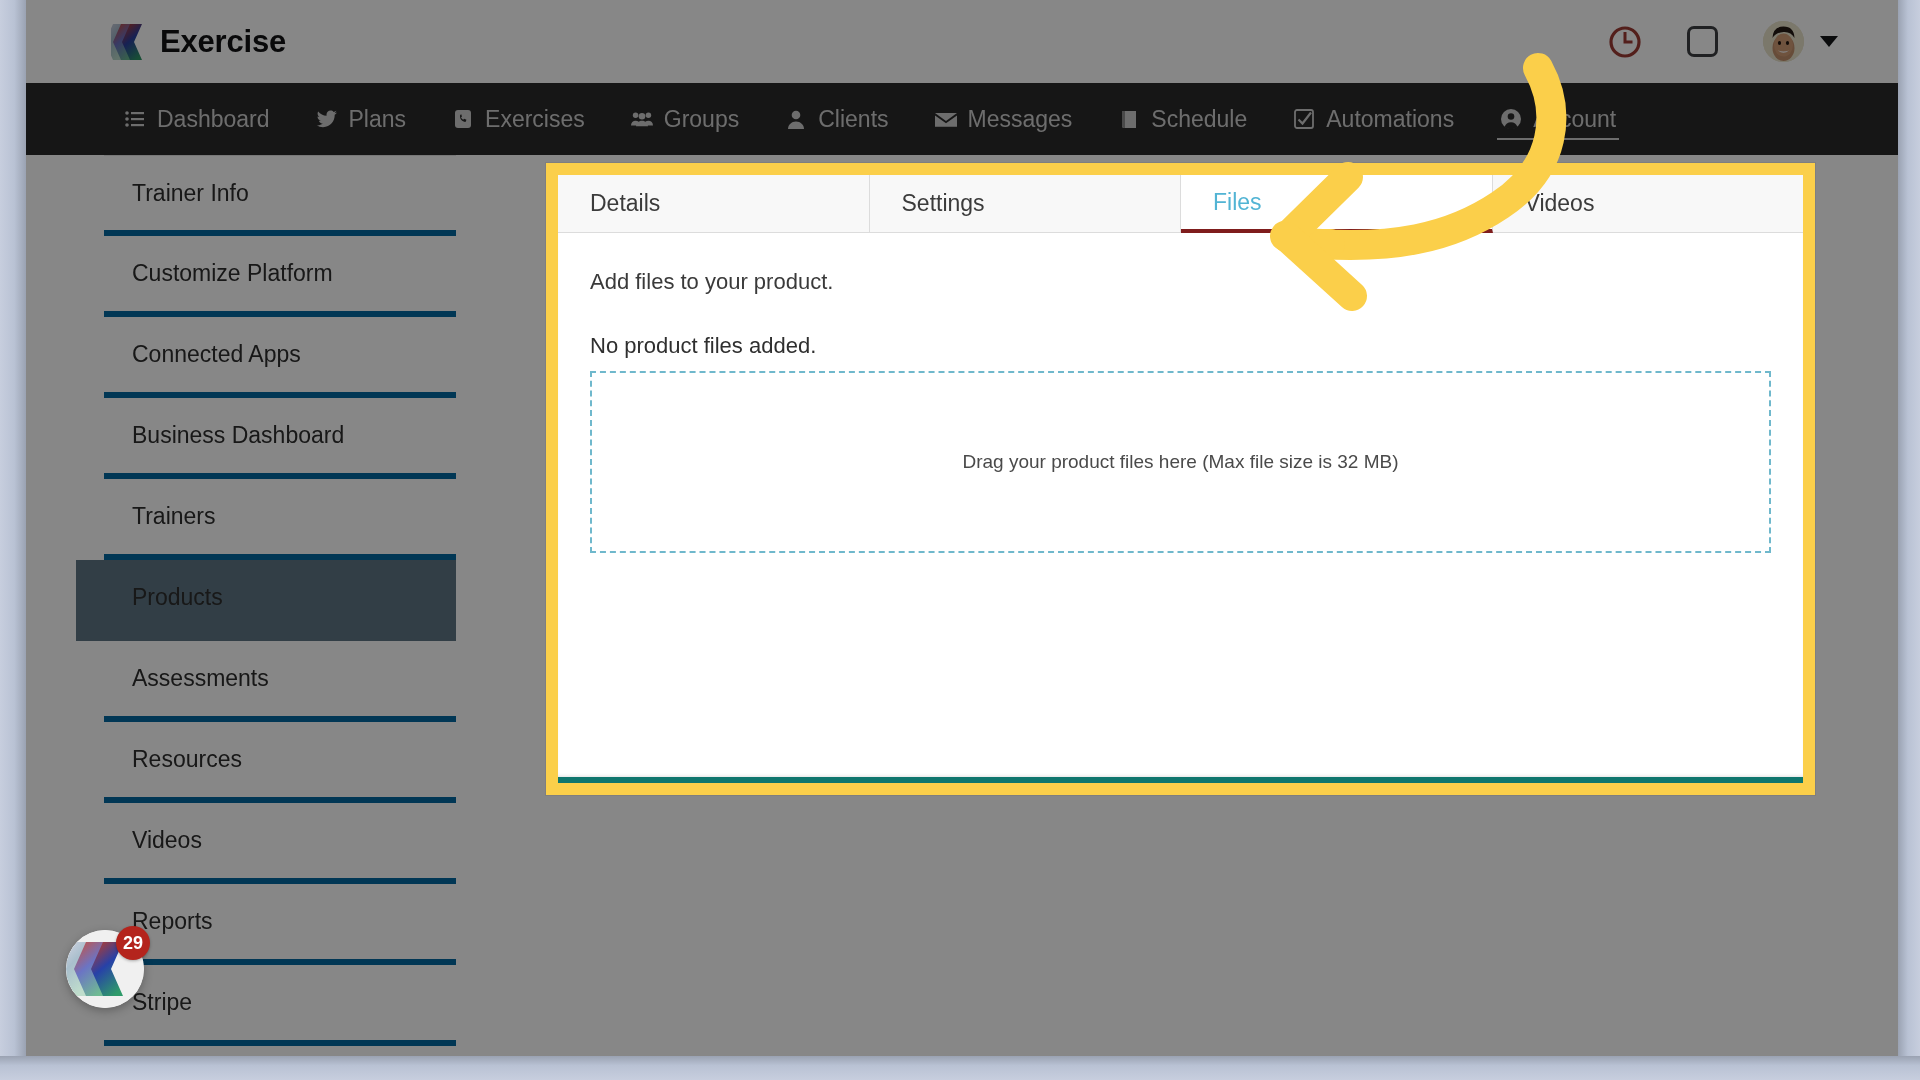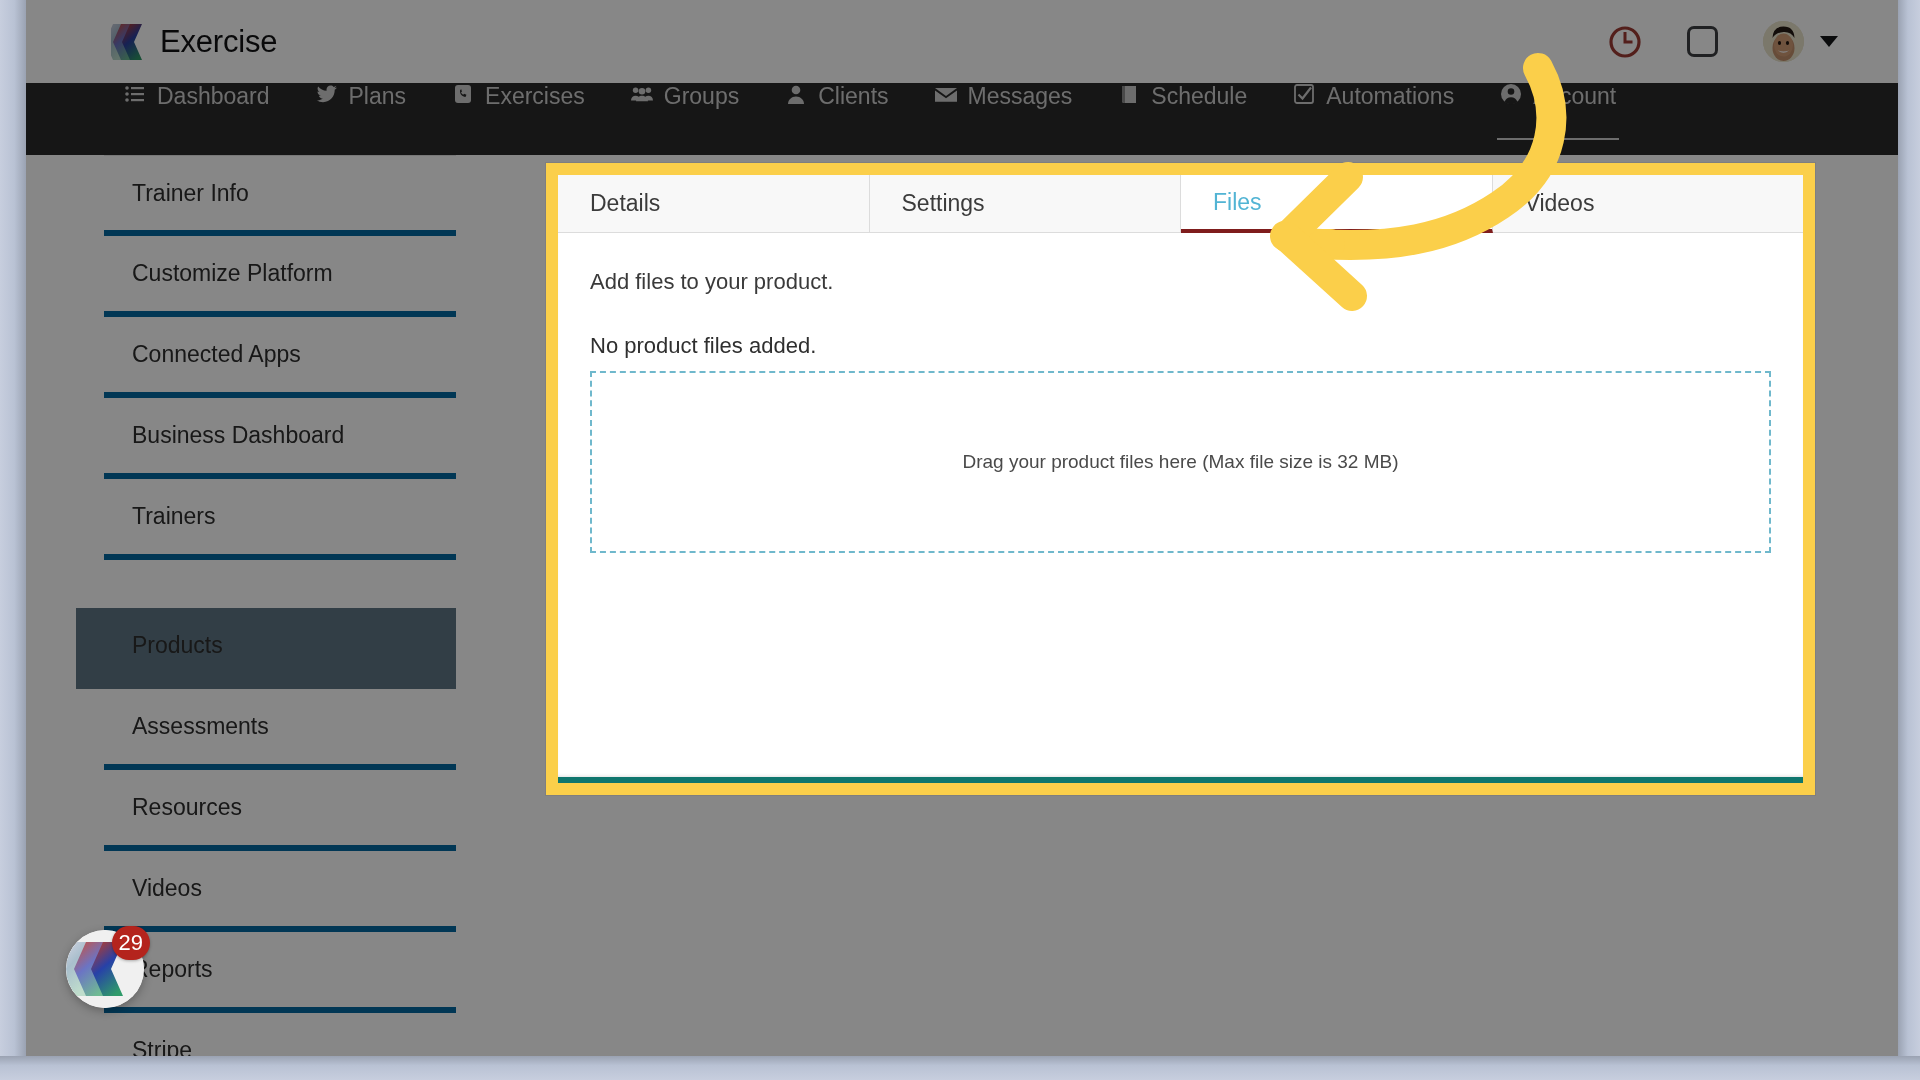--- a/index.html
+++ b/index.html
@@ -41,21 +41,21 @@
     background: #ffffff;
     display: flex; align-items: center;
     z-index: 5;
   }
   .brand {
     display: flex; align-items: center; gap: 13px;
     margin-left: 85px;
   }
   .brand-logo { width: 36px; height: 42px; display: block; }
   .brand-name {
-    font-size: 31px; font-weight: 400; color: #111214; letter-spacing: -0.2px; text-align: center;
+    font-size: 31px; font-weight: 700; color: #111214; letter-spacing: -0.2px; text-align: center;
   }
 
   .top-actions {
     margin-left: auto; display: flex; align-items: center; gap: 45px;
     margin-right: 60px;
   }
   .icon-clock { width: 34px; height: 34px; display: block; }
   .icon-square {
     width: 31px; height: 31px; border: 3px solid #3d3f42; border-radius: 7px;
   }
@@ -76,21 +76,21 @@
 
   
   .navbar {
     position: absolute; left: 26px; top: 83px; width: 1872px; height: 72px;
     background: #2a2a2a;
     display: flex; align-items: center;
     z-index: 5;
   }
   .nav-inner { display: flex; align-items: center; margin-left: 75px; gap: 0; }
   .nav-item {
-    display: flex; gap: 11px;
+    display: flex; align-items: center; gap: 11px;
     padding: 0 23px; height: 72px;
     color: #cfcfcf; font-size: 23px;
     position: relative;
     cursor: pointer;
     white-space: nowrap;
   }
   .nav-item .nav-ico { width: 22px; height: 22px; display: flex; align-items: center; justify-content: center; }
   .nav-item.active::after {
     content: ""; position: absolute; left: 20px; right: 20px; bottom: 15px;
     height: 2px; background: #cfcfcf;
@@ -112,41 +112,40 @@
     cursor: pointer;
     margin-right: 48px;
   }
   .side-item:first-child { border-top: 1px solid #e3e3e3; }
   .side-item.active {
     background: #5f7684;
     border-bottom-color: #5f7684;
     margin-left: -28px;
     padding-left: 56px;
     margin-right: 48px;
-    margin-top: 48px;
   }
 
   
   .chat-widget {
     position: absolute; left: 66px; bottom: 72px;
     width: 78px; height: 78px; border-radius: 50%;
     z-index: 55;
     box-shadow: 0 3px 10px rgba(0,0,0,.28);
     overflow: visible;
     cursor: pointer;
   }
   .chat-widget .disc {
     width: 78px; height: 78px; border-radius: 50%;
     background: #efefef; overflow: hidden; display:block;
   }
   .chat-badge {
     position: absolute; top: -4px; right: -6px;
     min-width: 34px; height: 34px; border-radius: 17px;
     background: #b4241d; color: #fff;
-    font-size: 22px; font-weight: 400;
+    font-size: 18px; font-weight: 700;
     display: flex; align-items: center; justify-content: center;
     padding: 0 7px;
     box-shadow: 0 1px 3px rgba(0,0,0,.3);
   }
 
   
   .overlay {
     position: absolute; left: 26px; top: 0; width: 1872px; height: 1056px;
     background: rgba(0,0,0,0.47);
     z-index: 20;

